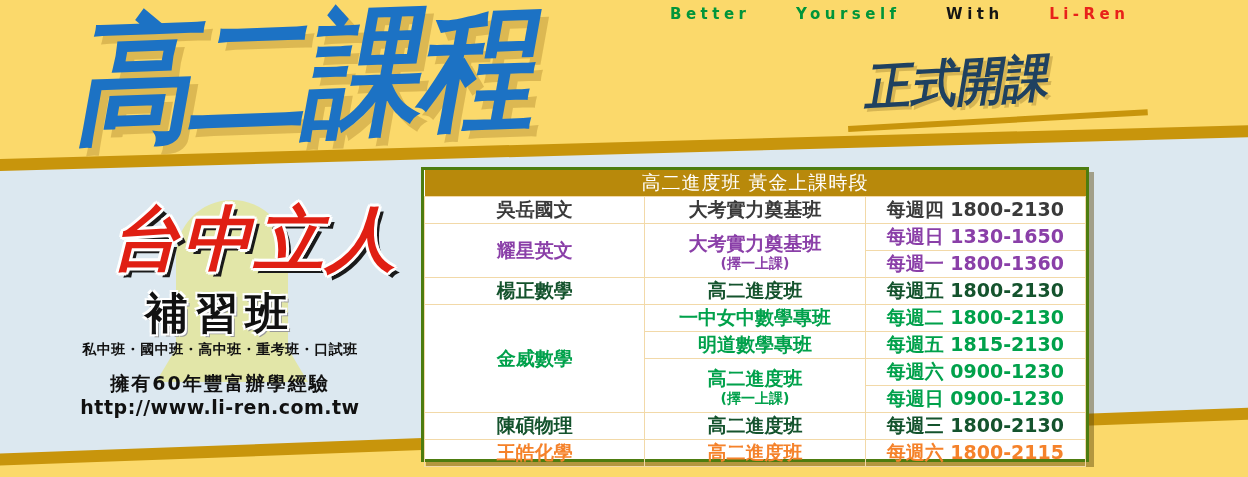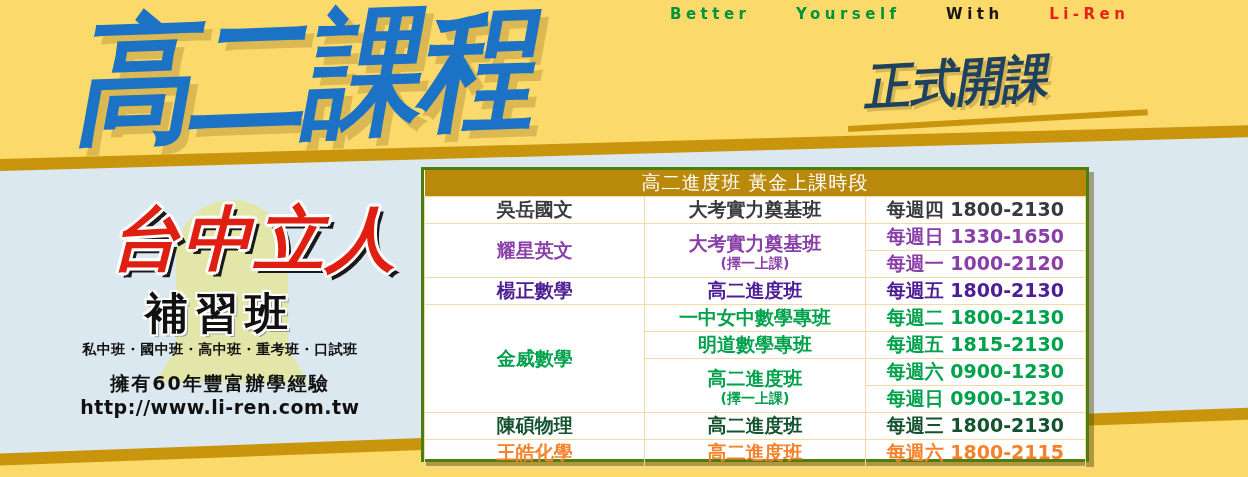--- a/index.html
+++ b/index.html
@@ -131,21 +131,21 @@
     border:1px solid #F2D9A8;
     font-size:19px;text-align:center;padding:0 4px;
     vertical-align:middle;white-space:nowrap;
   }
   td.col-teacher{width:126px;font-weight:bold;border-radius:7px;}
   td.col-course{width:250px;font-weight:bold;}
   td.col-time{width:auto;font-weight:bold;text-align:right;padding-right:22px;}
   .note{display:block;font-size:14px;font-weight:bold;line-height:1.05;margin-top:-1px;}
   .c-dark{color:#3A3A3A;}
   .c-purple{color:#8A3FA8;}
-  .c-red{color:#4c1d95;margin-left:16px;}
+  .c-red{color:#14532d;margin-left:16px;}
   .c-green{color:#00A14B;}
   .c-blue{color:#14532d;}
   .c-orange{color:#F5822A;}
 </style>
 </head>
 <body>
 
 <div id="stage">
 
   <div class="bg-lower"></div>
@@ -190,21 +190,21 @@
             <td class="col-teacher c-dark" rowspan="1">吳岳國文</td>
             <td class="col-course c-dark" rowspan="1">大考實力奠基班</td>
             <td class="col-time c-dark">每週四 1800-2130</td>
           </tr>
           <tr>
             <td class="col-teacher c-purple" rowspan="2">耀星英文</td>
             <td class="col-course c-purple" rowspan="2">大考實力奠基班<span class="note">(擇一上課)</span></td>
             <td class="col-time c-purple">每週日 1330-1650</td>
           </tr>
           <tr>
-            <td class="col-time c-purple">每週一 1000-2120</td>
+            <td class="col-time c-purple">每週一 1800-1360</td>
           </tr>
           <tr>
             <td class="col-teacher c-red" rowspan="1">楊正數學</td>
             <td class="col-course c-red" rowspan="1">高二進度班</td>
             <td class="col-time c-red">每週五 1800-2130</td>
           </tr>
           <tr>
             <td class="col-teacher c-green" rowspan="4">金威數學</td>
             <td class="col-course c-green" rowspan="1">一中女中數學專班</td>
             <td class="col-time c-green">每週二 1800-2130</td>

